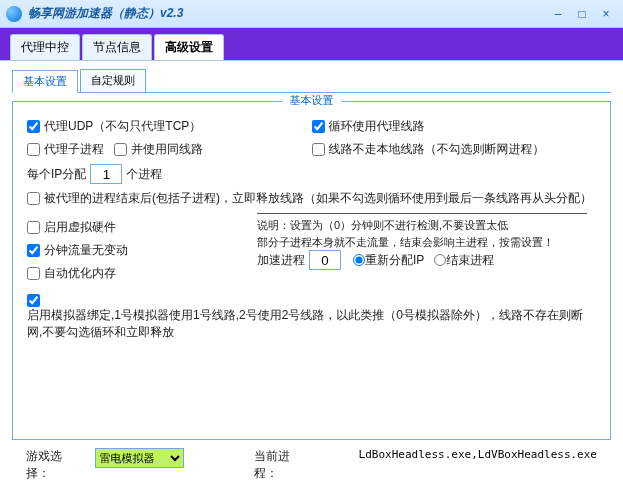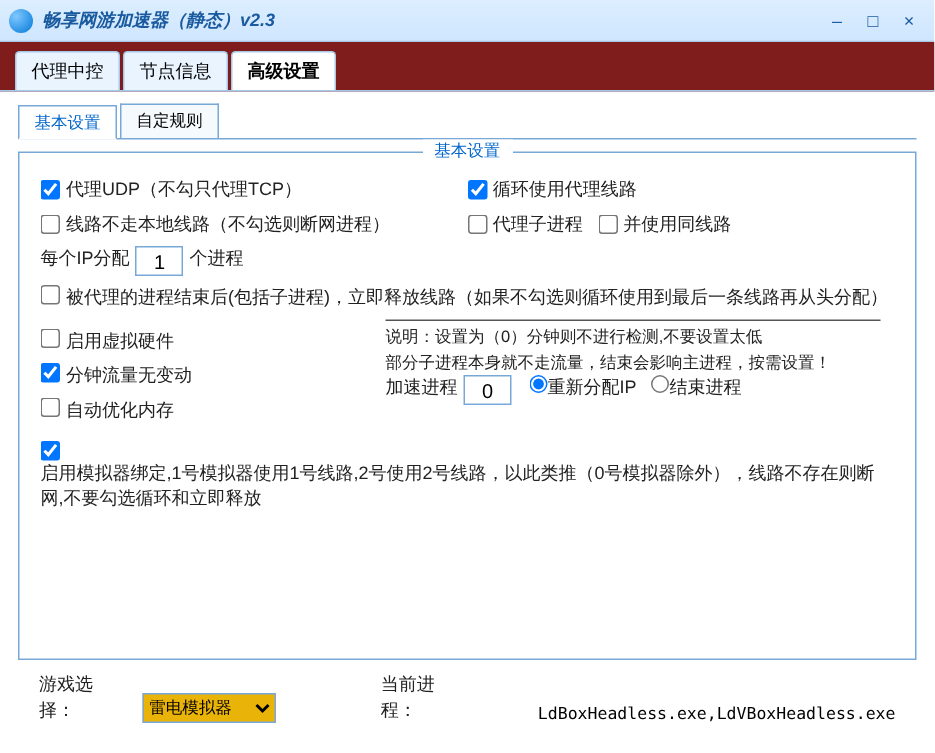--- a/index.html
+++ b/index.html
@@ -1,39 +1,39 @@
 <!DOCTYPE html>
 <html><head>
 <meta charset="utf-8">
 <style>
 * { box-sizing: border-box; margin: 0; padding: 0; }
 body { font-family: "Microsoft YaHei", SimSun, sans-serif; font-size: 12px; background: #fff; width: 623px; height: 502px; overflow: hidden; }
 .titlebar { background: linear-gradient(#dceeff, #cfe6ff); height: 28px; display: flex; align-items: center; padding: 0 6px; border-bottom: 1px solid #a8c8e8; }
 .titlebar .app-icon { width: 16px; height: 16px; background: radial-gradient(circle at 30% 30%, #7fc8ff, #0078d7); border-radius: 50%; margin-right: 6px; }
 .titlebar .title { flex: 1; color: #1a5a9e; font-weight: bold; font-style: italic; }
 .titlebar .winbtn { width: 22px; height: 18px; display: flex; align-items: center; justify-content: center; color: #1a5a9e; cursor: pointer; margin-left: 2px; }
-.main-tabs { display: flex; padding: 6px 10px 0 10px; background: #7f1d1d; border-bottom: 1px solid #a8c8e8; }
+.main-tabs { display: flex; padding: 6px 10px 0 10px; background: #6d28d9; border-bottom: 1px solid #a8c8e8; }
 .main-tabs .tab { padding: 4px 10px; border: 1px solid #a8c8e8; border-bottom: none; background: #eaf4ff; margin-right: 2px; border-radius: 3px 3px 0 0; cursor: pointer; }
 .main-tabs .tab.active { background: #fff; font-weight: bold; }
 .red-box { border: 2px solid #e60000; padding: 2px 8px; margin-right: 2px; }
 .content { padding: 8px 12px; }
 .sub-tabs { display: flex; border-bottom: 1px solid #78a8d8; }
 .sub-tabs .stab { padding: 3px 10px; border: 1px solid #78a8d8; border-bottom: none; background: #f5faff; margin-right: 2px; cursor: pointer; font-size: 11px; }
 .sub-tabs .stab.active { background: #fff; border-bottom: 1px solid #fff; position: relative; top: 1px; color: #0066cc; }
 .fieldset { border: 1px solid #78a8d8; margin-top: 8px; padding: 10px 14px 12px 14px; position: relative; }
 .fieldset .legend { position: absolute; top: -9px; left: 50%; transform: translateX(-50%); background: #fff; padding: 0 8px; color: #0066cc; font-size: 11px; }
-.row { display: flex; margin: 6px 0; flex-wrap: wrap; }
+.row { display: flex; align-items: center; margin: 6px 0; flex-wrap: wrap; }
 .col { flex: 1; display: flex; align-items: center; }
 .chk { margin-right: 4px; width: 13px; height: 13px; }
 .lbl { color: #222; }
 .num-input { width: 32px; height: 20px; border: 1px solid #78a8d8; text-align: center; margin: 0 4px; }
 .explain-text { font-size: 11px; color: #222; line-height: 1.5; }
 .radio { width: 12px; height: 12px; }
-.bottom-row { margin-top: 8px; display: flex; align-items: flex-end; gap: 20px; padding: 0 14px; }
-select.combo { width: 110px; height: 20px; border: 1px solid #78a8d8; background: #eab308; font-size: 11px; }
+.bottom-row { margin-top: 8px; display: flex; align-items: flex-start; gap: 20px; padding: 0 14px; }
+select.combo { width: 110px; height: 20px; border: 1px solid #78a8d8; background: #bef264; font-size: 11px; }
 .proc-text { font-family: Consolas, monospace; font-size: 11px; }
 .spacer { flex: 0 0 30px; }
 </style>
 </head>
 <body>
 
 <div class="titlebar">
   <div class="app-icon"></div>
   <div class="title">畅享网游加速器（静态）v2.3</div>
   <div class="winbtn">–</div>
@@ -63,28 +63,28 @@
       </div>
       <div class="col">
         <input type="checkbox" class="chk" checked="" style="">
         <span class="lbl">循环使用代理线路</span>
       </div>
     </div>
 
     <div class="row">
       <div class="col">
         <input type="checkbox" class="chk" style="">
-        <span class="lbl">线路不走本地线路（不勾选则断网进程）</span>
-      </div>
-      <div class="col">
-        <input type="checkbox" class="chk" style="">
         <span class="lbl">代理子进程</span>
         <span style="width:10px"></span>
         <input type="checkbox" class="chk" style="">
         <span class="lbl">并使用同线路</span>
+      </div>
+      <div class="col">
+        <input type="checkbox" class="chk" style="">
+        <span class="lbl">线路不走本地线路（不勾选则断网进程）</span>
       </div>
     </div>
 
     <div class="row">
       <span class="lbl">每个IP分配</span>
       <input type="text" class="num-input" value="1" style="">
       <span class="lbl">个进程</span>
     </div>
 
     <div class="row">

